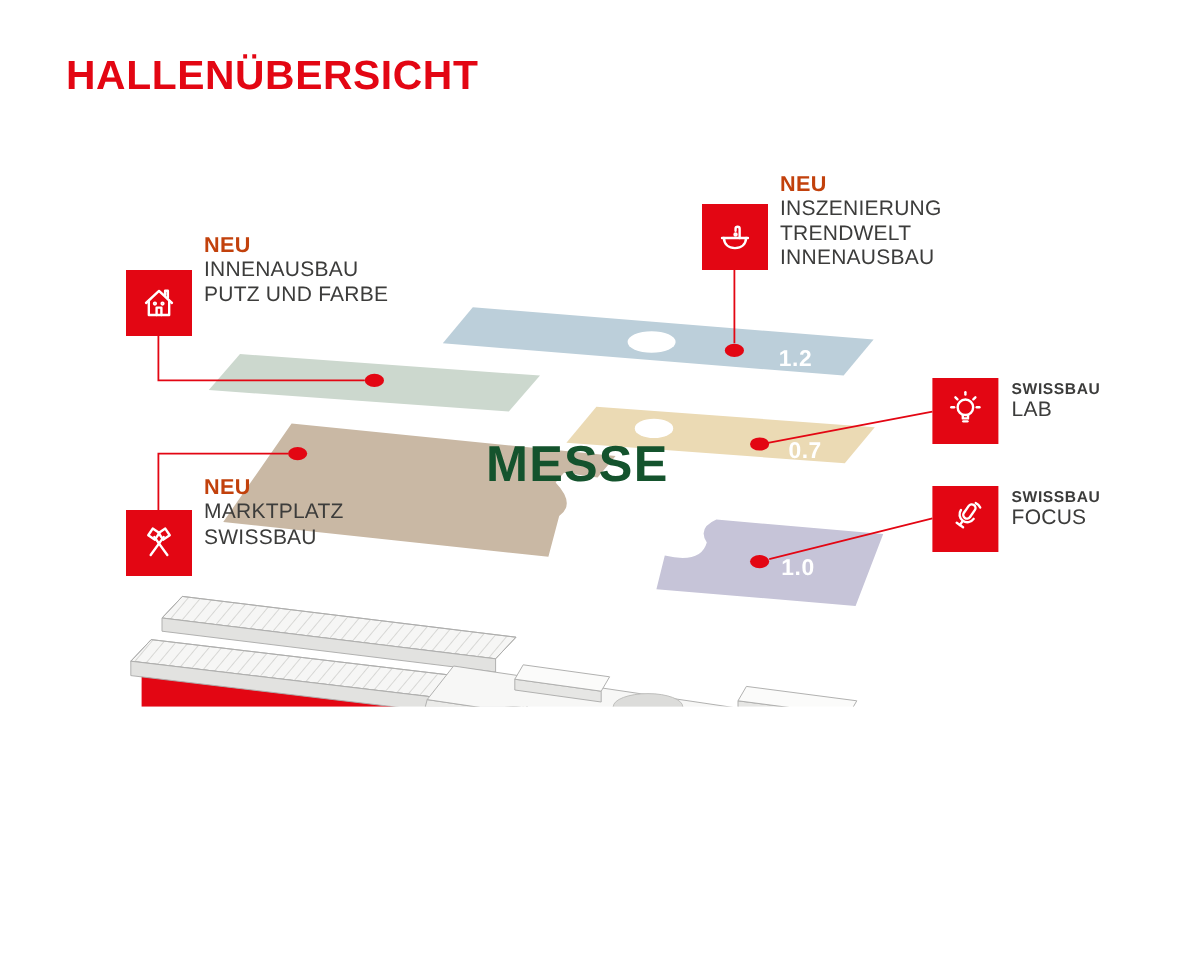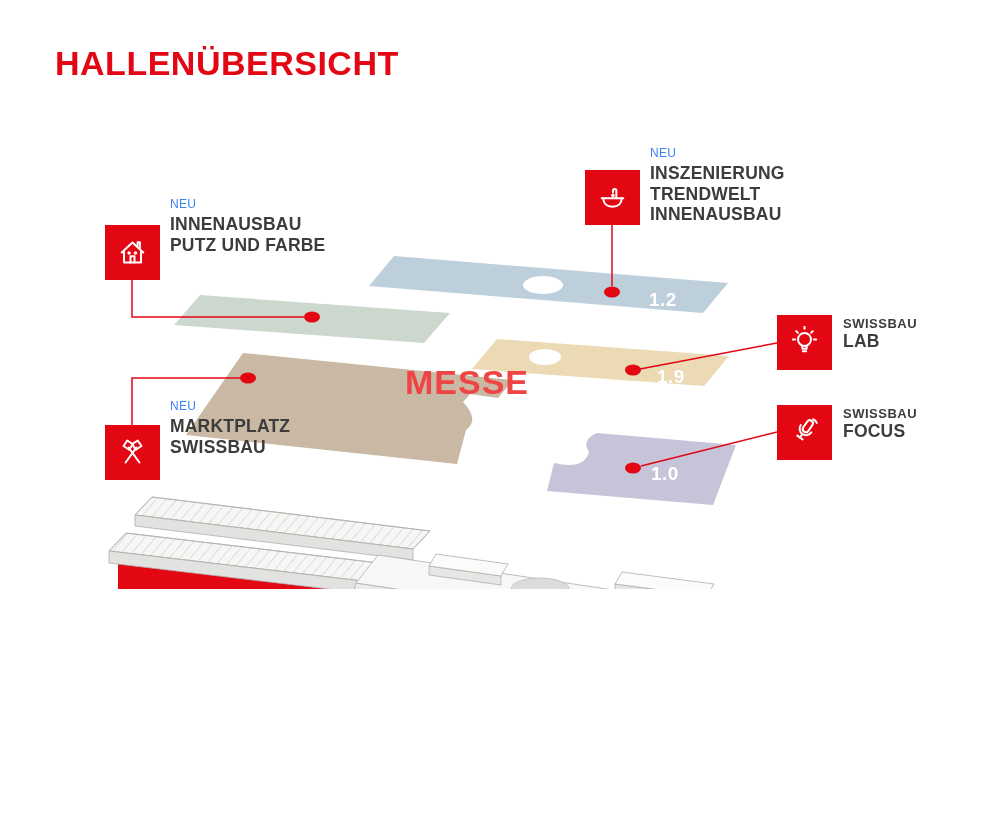--- a/index.html
+++ b/index.html
@@ -7,25 +7,25 @@
     position:relative; width:1000px; height:589px; background:#ffffff;
     font-family:"Liberation Sans", sans-serif; overflow:hidden;
   }
   .diagram { position:absolute; left:0; top:0; width:1000px; height:815px; }
   .title {
     position:absolute; left:55px; top:44px; margin:0;
     font-size:34px; font-weight:bold; color:#e30613; letter-spacing:.5px;
   }
   .messe {
     position:absolute; left:405px; top:363px;
-    font-size:34px; font-weight:bold; color:#ef4444; letter-spacing:1px;
+    font-size:42px; font-weight:bold; color:#14532d; letter-spacing:1px;
   }
   .callout { position:absolute; }
-  .neu { font-size:12px; font-weight:normal; color:#3b82f6; line-height:20px; letter-spacing:.3px; }
-  .cl { font-size:17.5px; font-weight:bold; color:#3c3c3b; line-height:20.5px; letter-spacing:.2px; }
+  .neu { font-size:18px; font-weight:bold; color:#c2410c; line-height:20px; letter-spacing:.3px; }
+  .cl { font-size:17.5px; font-weight:normal; color:#3c3c3b; line-height:20.5px; letter-spacing:.2px; }
   .swisstag { font-size:13px; font-weight:bold; color:#3c3c3b; line-height:14px; letter-spacing:.5px; }
   .icon-box {
     position:absolute; width:55px; height:55px; background:#e30613;
     display:flex; align-items:center; justify-content:center;
   }
   .icon-box svg { width:37px; height:37px; }
   .floor-num {
     position:absolute; font-size:19px; font-weight:bold; color:#ffffff; letter-spacing:.5px;
   }
 </style>
@@ -91,21 +91,21 @@
       <polygon points="450,656 498,663 486,700 440,693" fill="#c9c9c7"></polygon>
       <polygon points="548,669 596,676 584,712 538,705" fill="#c9c9c7"></polygon>
     </g>
   </svg>
 
   <h1 class="title">HALLENÜBERSICHT</h1>
 
   <div class="messe">MESSE</div>
 
   <div class="floor-num" style="left:649px; top:289px;text-align:center;">1.2</div>
-  <div class="floor-num" style="left:657px; top:366px;">1.9</div>
+  <div class="floor-num" style="left:657px; top:366px;">0.7</div>
   <div class="floor-num" style="left:651px; top:463px;">1.0</div>
 
   <div class="icon-box" style="left:105px; top:225px;">
     <svg viewBox="0 0 24 24" fill="none" stroke="#ffffff" stroke-width="1.3" stroke-linecap="round" stroke-linejoin="round">
       <path d="M5 12 L12 5.5 L19 12"></path>
       <path d="M6.5 10.8 V18.5 H17.5 V10.8"></path>
       <path d="M10.7 18.5 V14.5 H13.3 V18.5"></path>
       <path d="M15.3 7.7 V5.4 H16.8 V9.1"></path>
       <circle cx="9.8" cy="12.3" r="0.5"></circle>
       <circle cx="13.9" cy="12.3" r="0.5"></circle>

